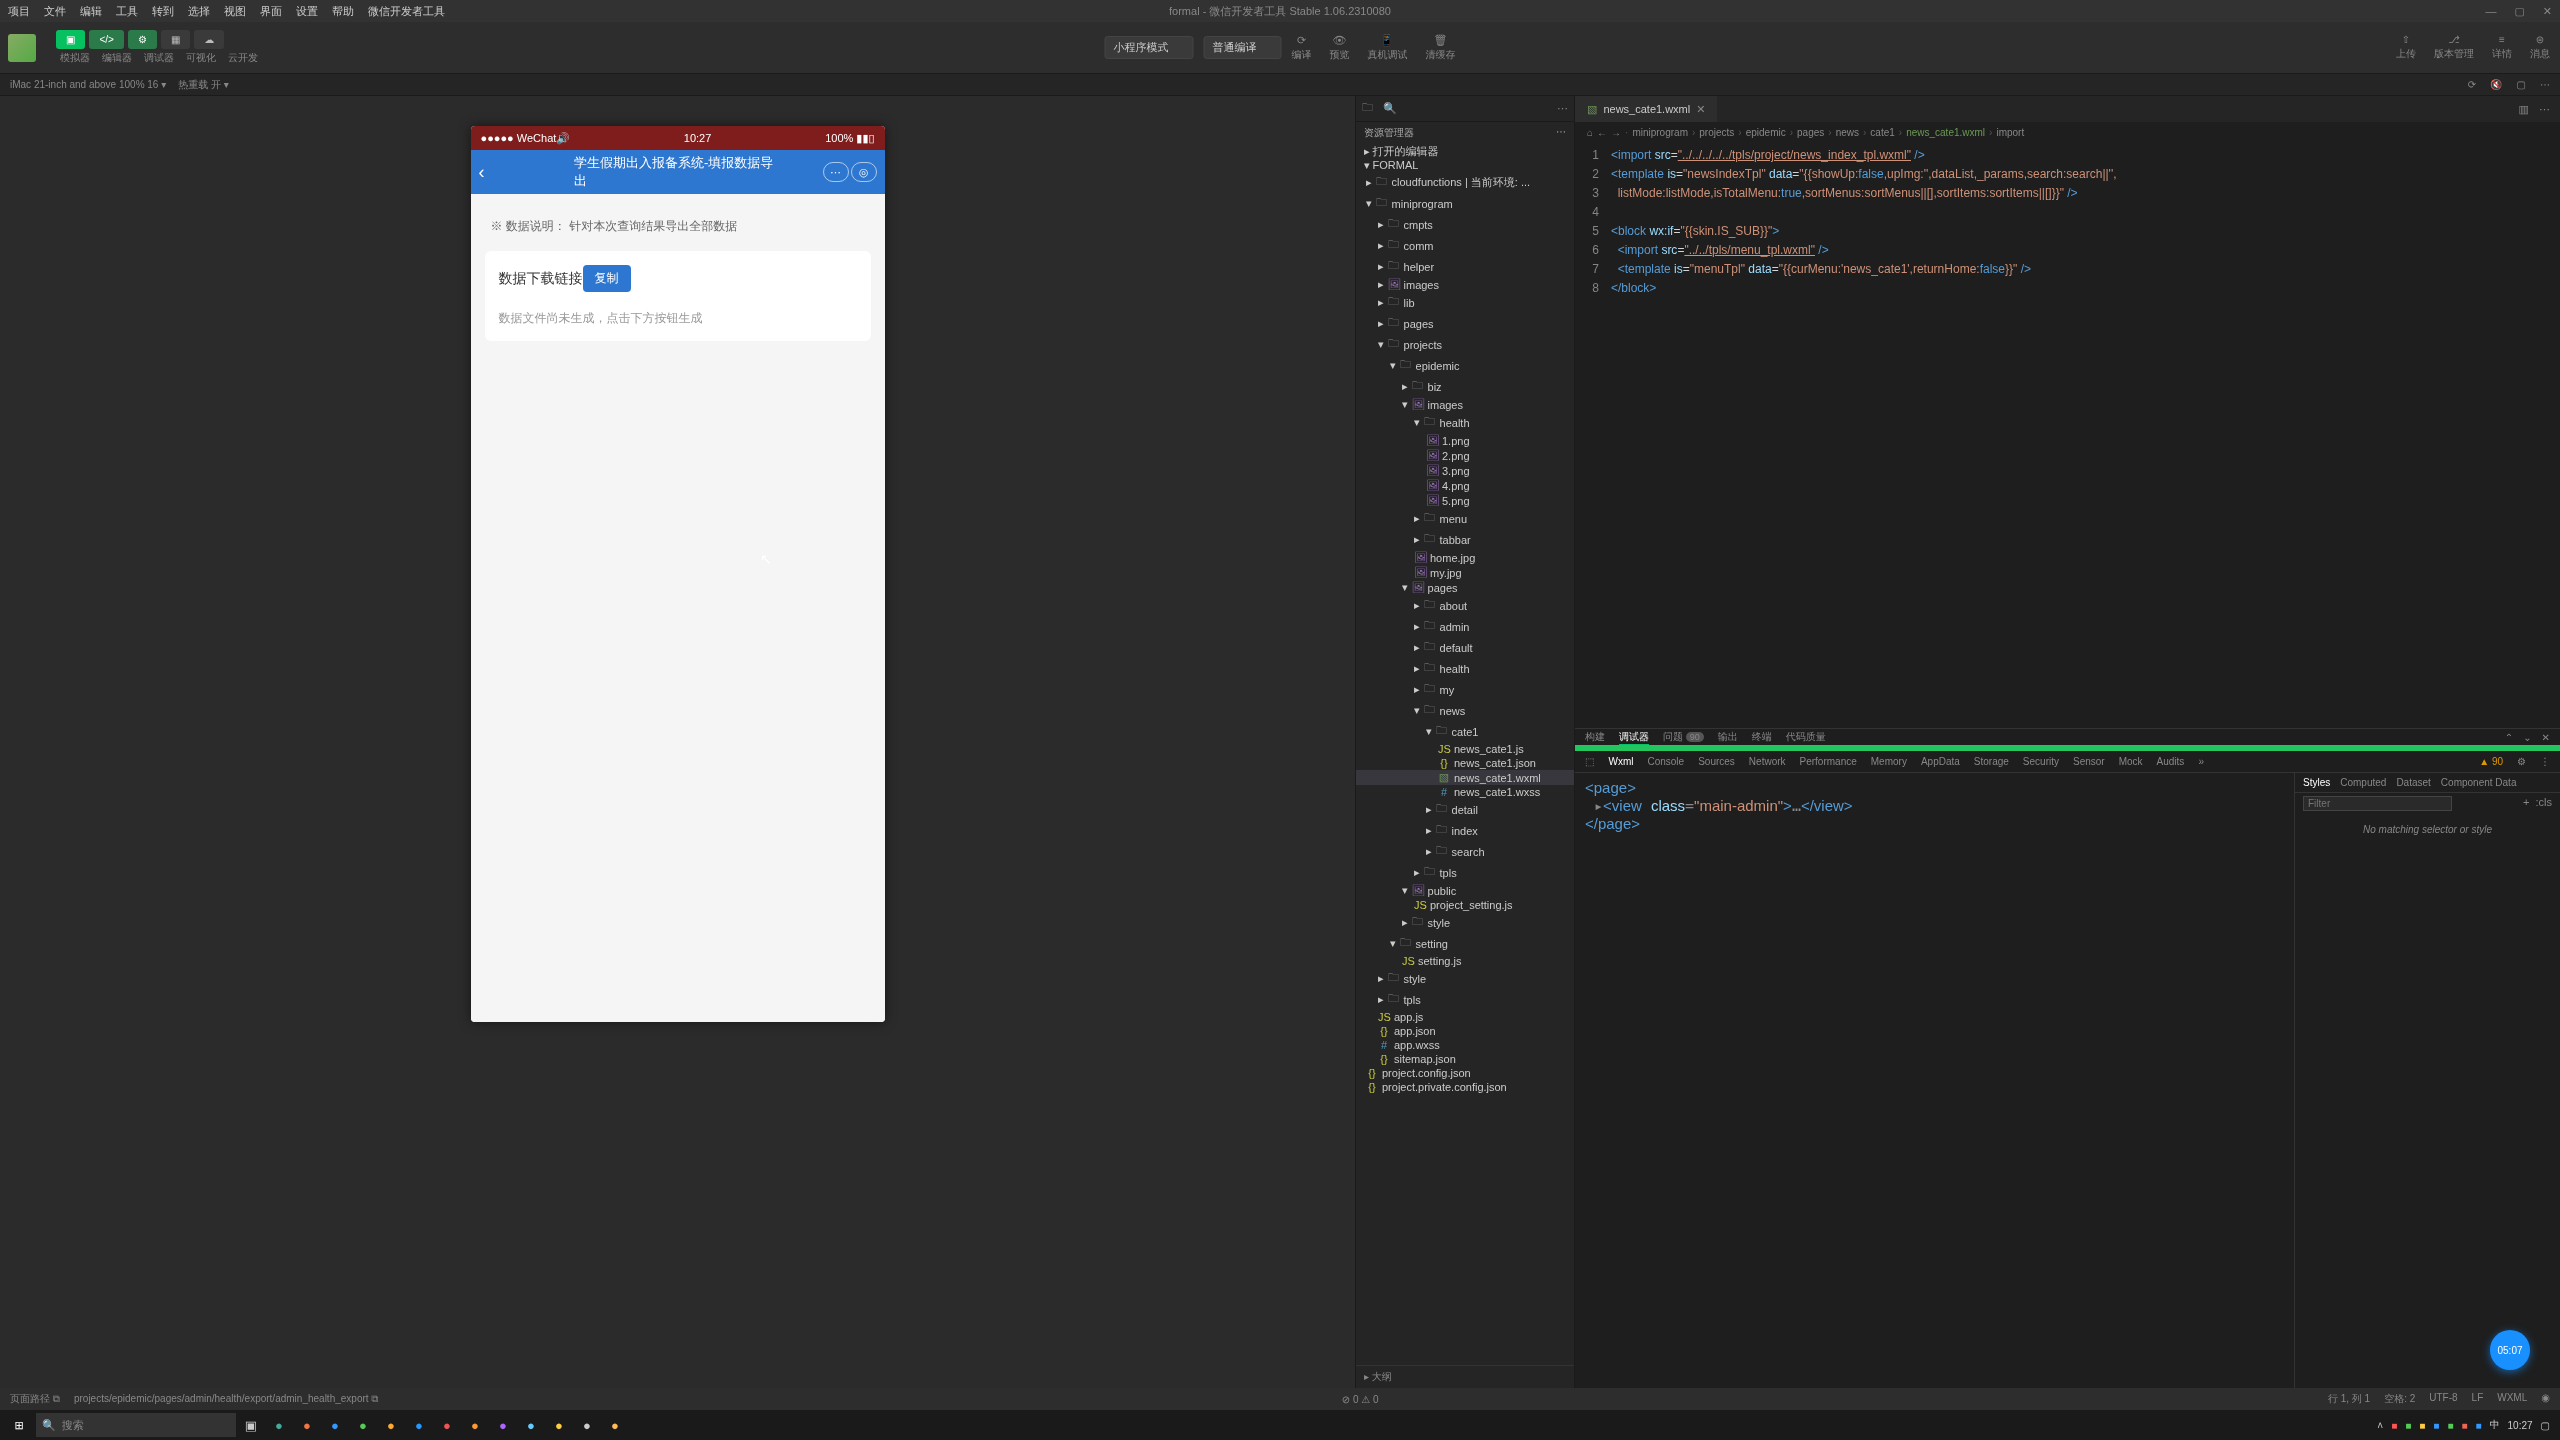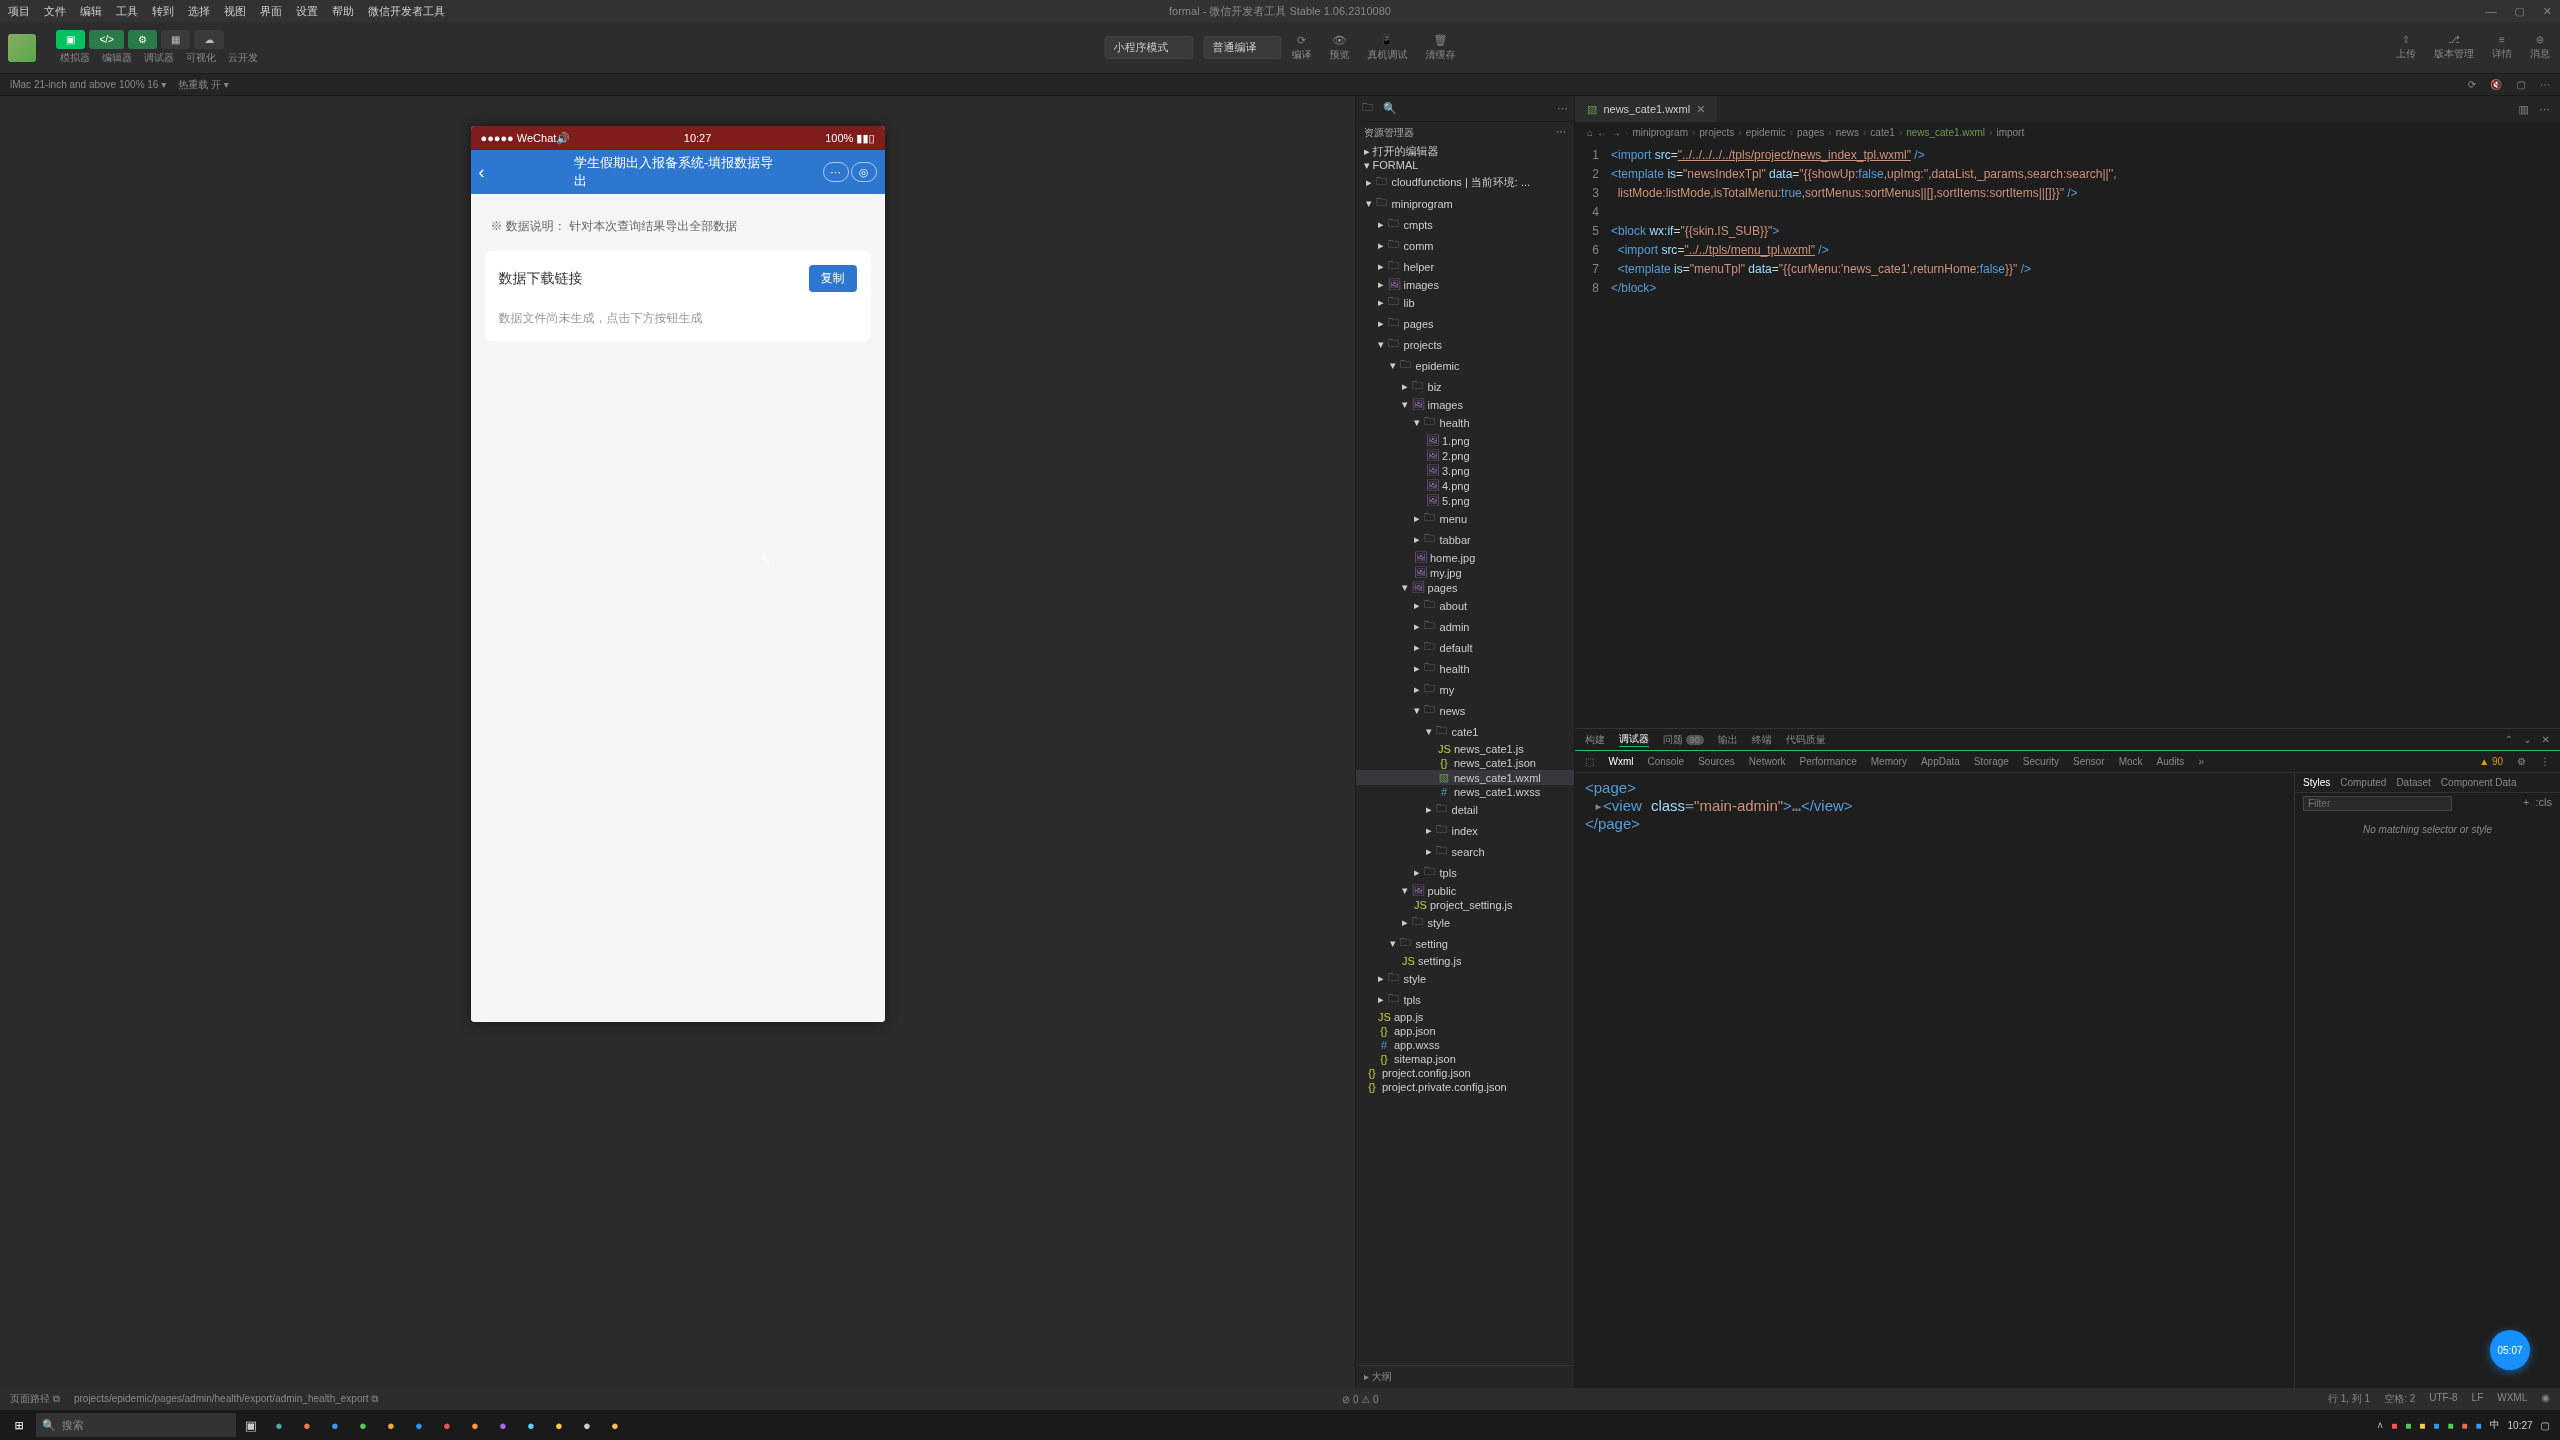--- a/index.html
+++ b/index.html
@@ -27,21 +27,21 @@
 .phone{width:414px;height:896px;background:#fff;border-radius:4px;overflow:hidden;box-shadow:0 0 12px rgba(0,0,0,.5);}
 .ph-status{height:24px;background:#7f1d1d;color:#fff;display:flex;align-items:center;padding:0 10px;font-size:11px;justify-content:space-between;}
 .ph-nav{height:44px;background:#2e77d0;color:#fff;display:flex;align-items:center;padding:0 8px;position:relative;}
 .ph-nav .back{font-size:18px;}
 .ph-nav .ttl{position:absolute;left:50%;transform:translateX(-50%);font-size:13px;}
 .ph-nav .cap{position:absolute;right:8px;display:flex;gap:2px;}
 .ph-nav .cap span{width:26px;height:20px;border:1px solid rgba(255,255,255,.6);border-radius:10px;display:flex;align-items:center;justify-content:center;font-size:11px;}
 .ph-body{padding:14px;background:#f5f5f5;height:calc(100% - 68px);}
 .ph-note{font-size:12px;color:#666;padding:10px 6px;}
 .ph-card{background:#fff;border-radius:6px;padding:14px;margin-top:6px;}
-.ph-card .row{display:flex;justify-content:space-between;align-items:center;}
+.ph-card .row{display:flex;align-items:center;}
 .ph-card .lab{font-size:14px;color:#333;font-weight:500;}
 .ph-card .copy{background:#2e77d0;color:#fff;padding:5px 12px;border-radius:4px;font-size:12px;}
 .ph-card .hint{color:#999;font-size:12px;margin-top:18px;}
 .ph-gen{background:#2e77d0;color:#fff;text-align:center;padding:12px;border-radius:22px;margin-top:20px;font-size:14px;}
 .cursor{position:absolute;left:760px;top:455px;font-size:14px;color:#fff;pointer-events:none;}
 .filepane{width:220px;background:#252526;border-left:1px solid #1a1a1a;border-right:1px solid #1a1a1a;display:flex;flex-direction:column;}
 .fp-tabs{height:26px;display:flex;align-items:center;padding:0 6px;gap:10px;color:#888;border-bottom:1px solid #1a1a1a;}
 .fp-head{padding:4px 8px;font-size:10px;color:#aaa;display:flex;justify-content:space-between;}
 .tree{flex:1;overflow:auto;font-size:11px;color:#ccc;}
 .tree .tn{padding:1px 0 1px 6px;white-space:nowrap;cursor:default;display:flex;align-items:center;gap:4px;}
@@ -63,21 +63,21 @@
 .ed-code{flex:1;padding:4px 0;font-family:Consolas,monospace;font-size:12px;line-height:19px;overflow:hidden;}
 .ed-line{display:flex;}
 .ed-line .ln{width:36px;text-align:right;color:#858585;padding-right:12px;user-select:none;}
 .ed-line .lc{flex:1;white-space:pre;color:#d4d4d4;}
 .c-tag{color:#569cd6;}
 .c-attr{color:#9cdcfe;}
 .c-str{color:#ce9178;}
 .c-path{color:#ce9178;text-decoration:underline;}
 .c-bool{color:#569cd6;}
 .devtools{height:660px;background:#1e1e1e;border-top:1px solid #333;display:flex;flex-direction:column;}
-.dt-tabsA{height:22px;display:flex;align-items:center;gap:14px;padding:0 10px;font-size:10px;color:#888;border-bottom:1px solid #22c55e;}
+.dt-tabsA{height:22px;display:flex;align-items:center;gap:14px;padding:0 10px;font-size:10px;color:#888;border-bottom:6px solid #22c55e;}
 .dt-tabsA .act{color:#fff;border-bottom:1px solid #07c160;}
 .dt-tabsA .badge{background:#555;padding:0 4px;border-radius:6px;font-size:9px;}
 .dt-tabsA .r{margin-left:auto;display:flex;gap:10px;}
 .dt-tabsB{height:22px;display:flex;align-items:center;gap:14px;padding:0 10px;font-size:10px;color:#888;border-bottom:1px solid #333;}
 .dt-tabsB .act{color:#fff;}
 .dt-tabsB .warn{color:#d90;margin-left:auto;}
 .dt-body{flex:1;display:flex;}
 .dt-dom{flex:1;padding:6px 10px;font-family:Consolas,monospace;font-size:15px;color:#888;}
 .dt-dom .t{color:#569cd6;}
 .dt-dom .a{color:#9cdcfe;}

